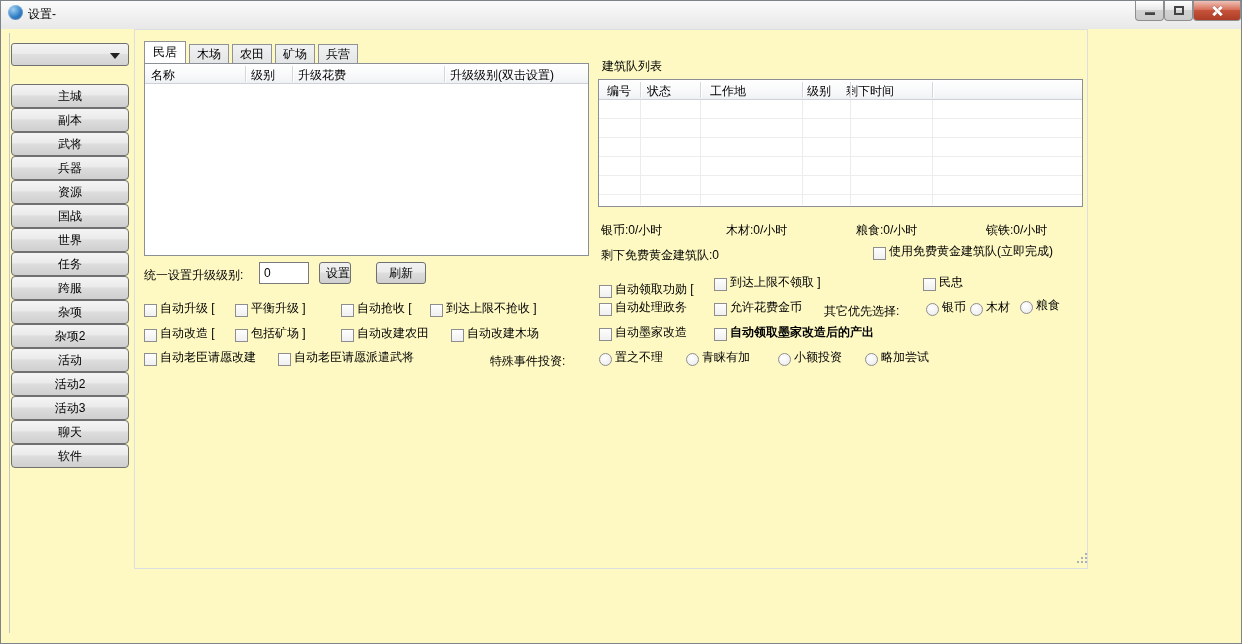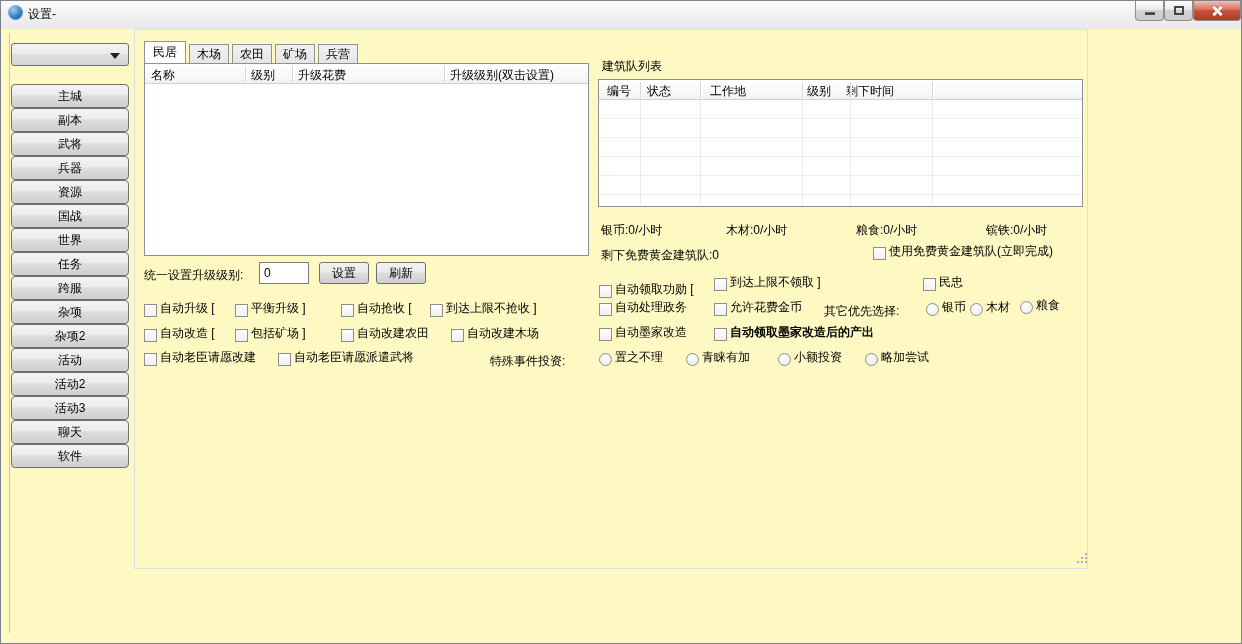--- a/index.html
+++ b/index.html
@@ -140,21 +140,21 @@
       <div class="lv-col" style="left:153px;">升级花费</div>
       <div class="lv-col" style="left:305px;">升级级别(双击设置)</div>
       <div class="lv-div" style="left:100px;"></div>
       <div class="lv-div" style="left:147px;"></div>
       <div class="lv-div" style="left:299px;"></div>
     </div>
   </div>
 
   <div class="plain" style="left:143px; top:266px;">统一设置升级级别:</div>
   <input class="txt" style="left: 258px; top: 261px; width: 50px;" value="0">
-  <button class="pbtn" style="left:318px; top:261px; width:50px;">设置</button>
+  <button class="pbtn" style="left:318px; top:261px; width:32px;text-align:right;">设置</button>
   <button class="pbtn" style="left:375px; top:261px; width:50px;">刷新</button>
 
   <label class="opt" style="left:143px; top:302px;">
     <span class="cb"></span>
       <span class="lbl">自动升级 [</span>
     </label>
   <label class="opt" style="left:234px; top:302px;">
     <span class="cb"></span>
       <span class="lbl">平衡升级 ]</span>
     </label>

